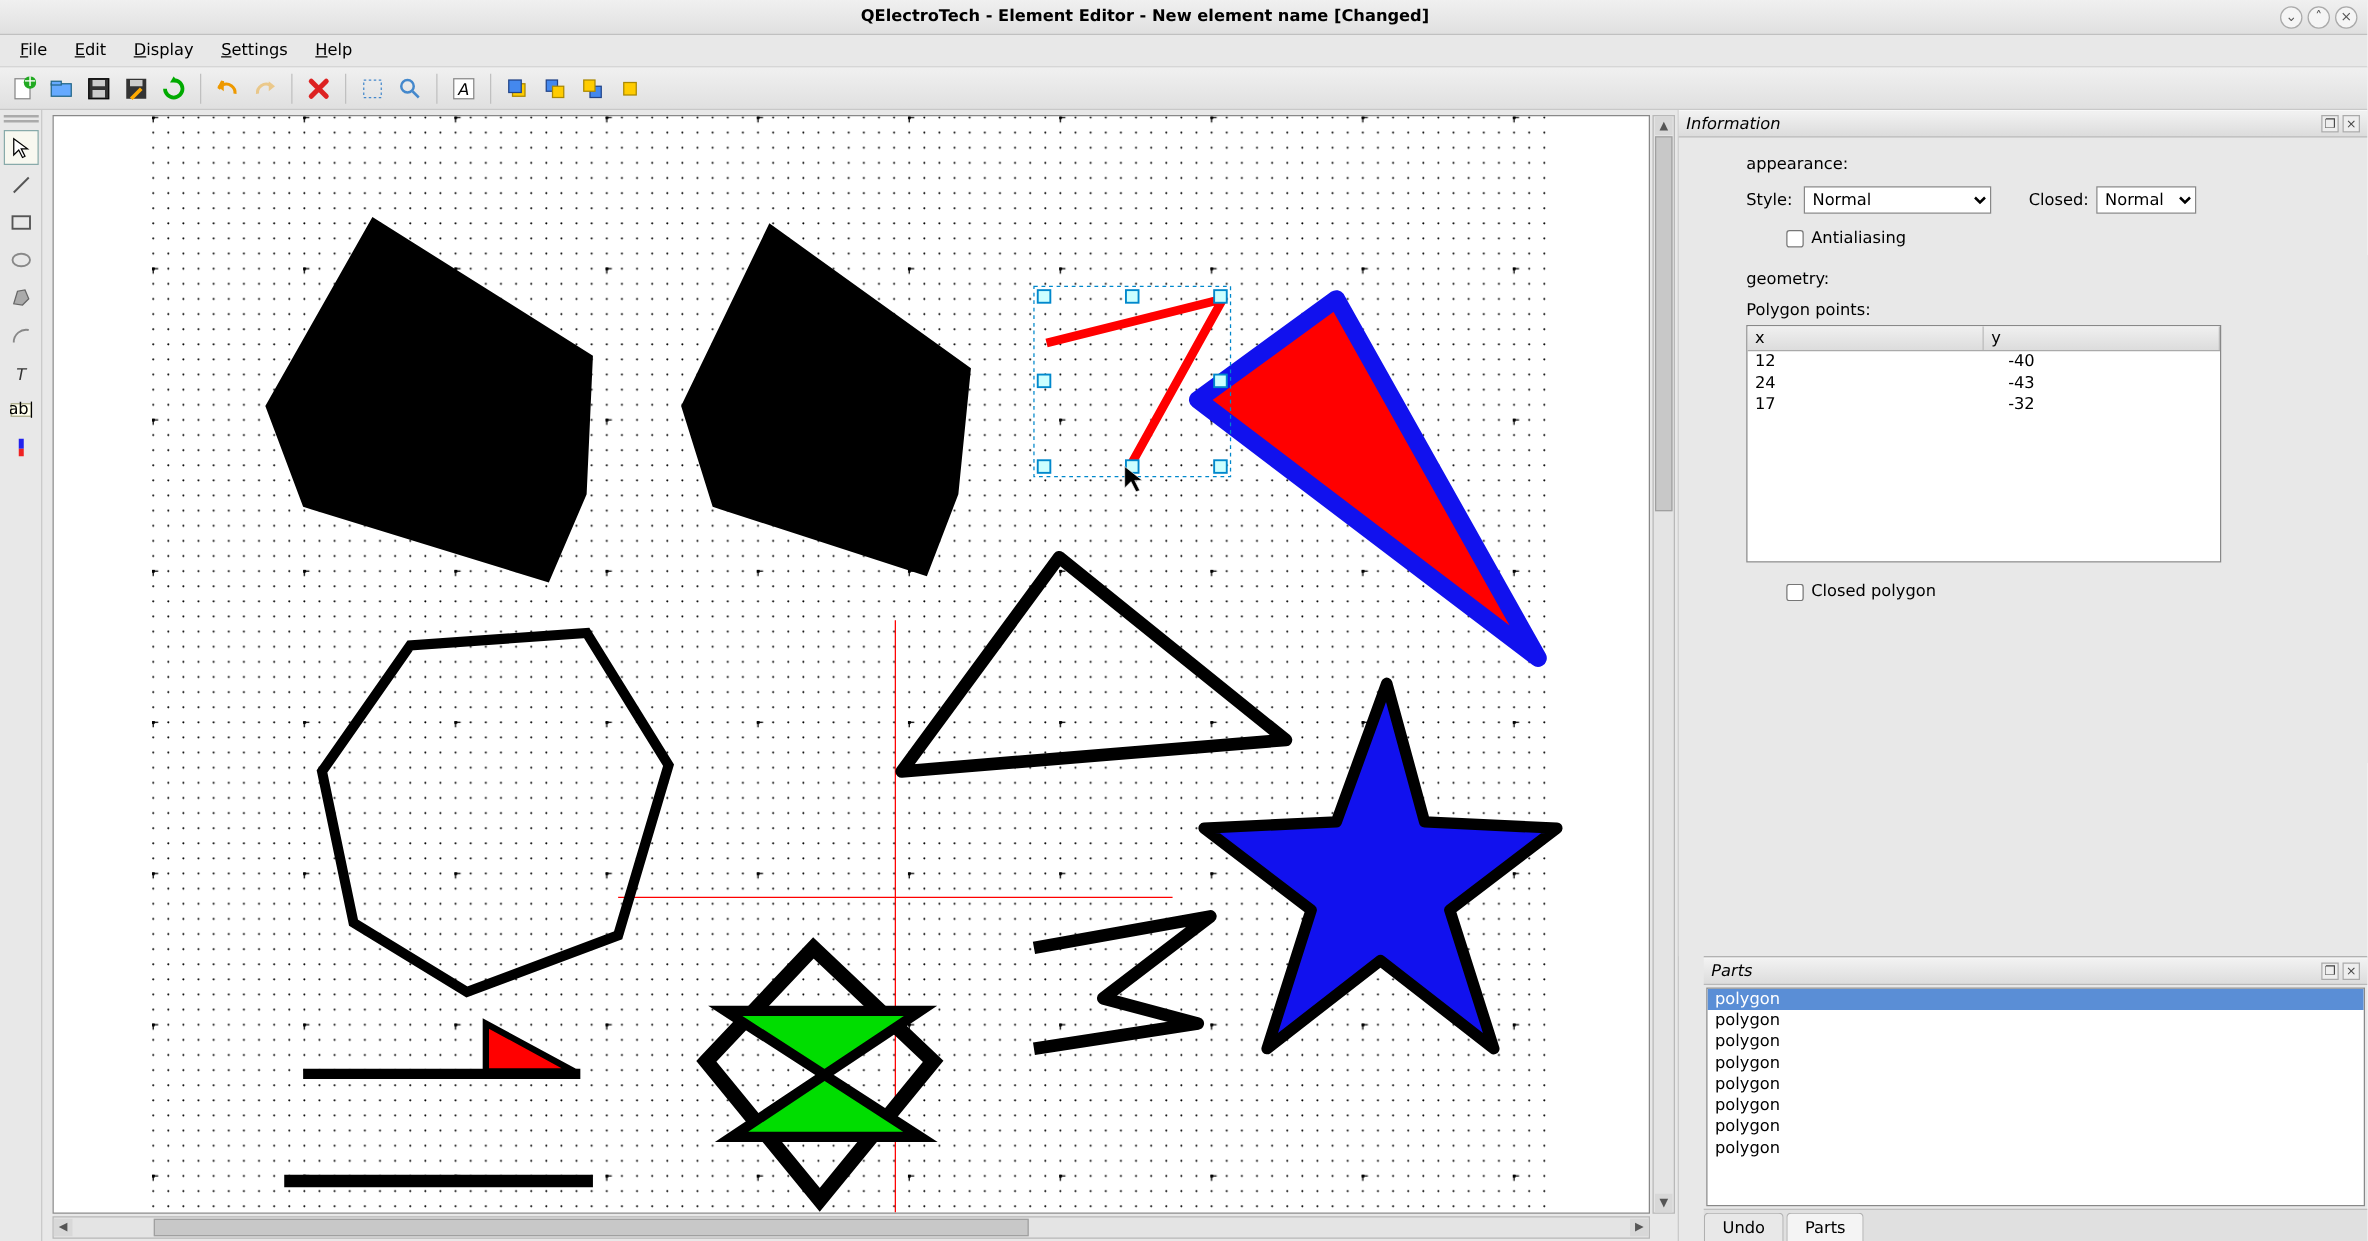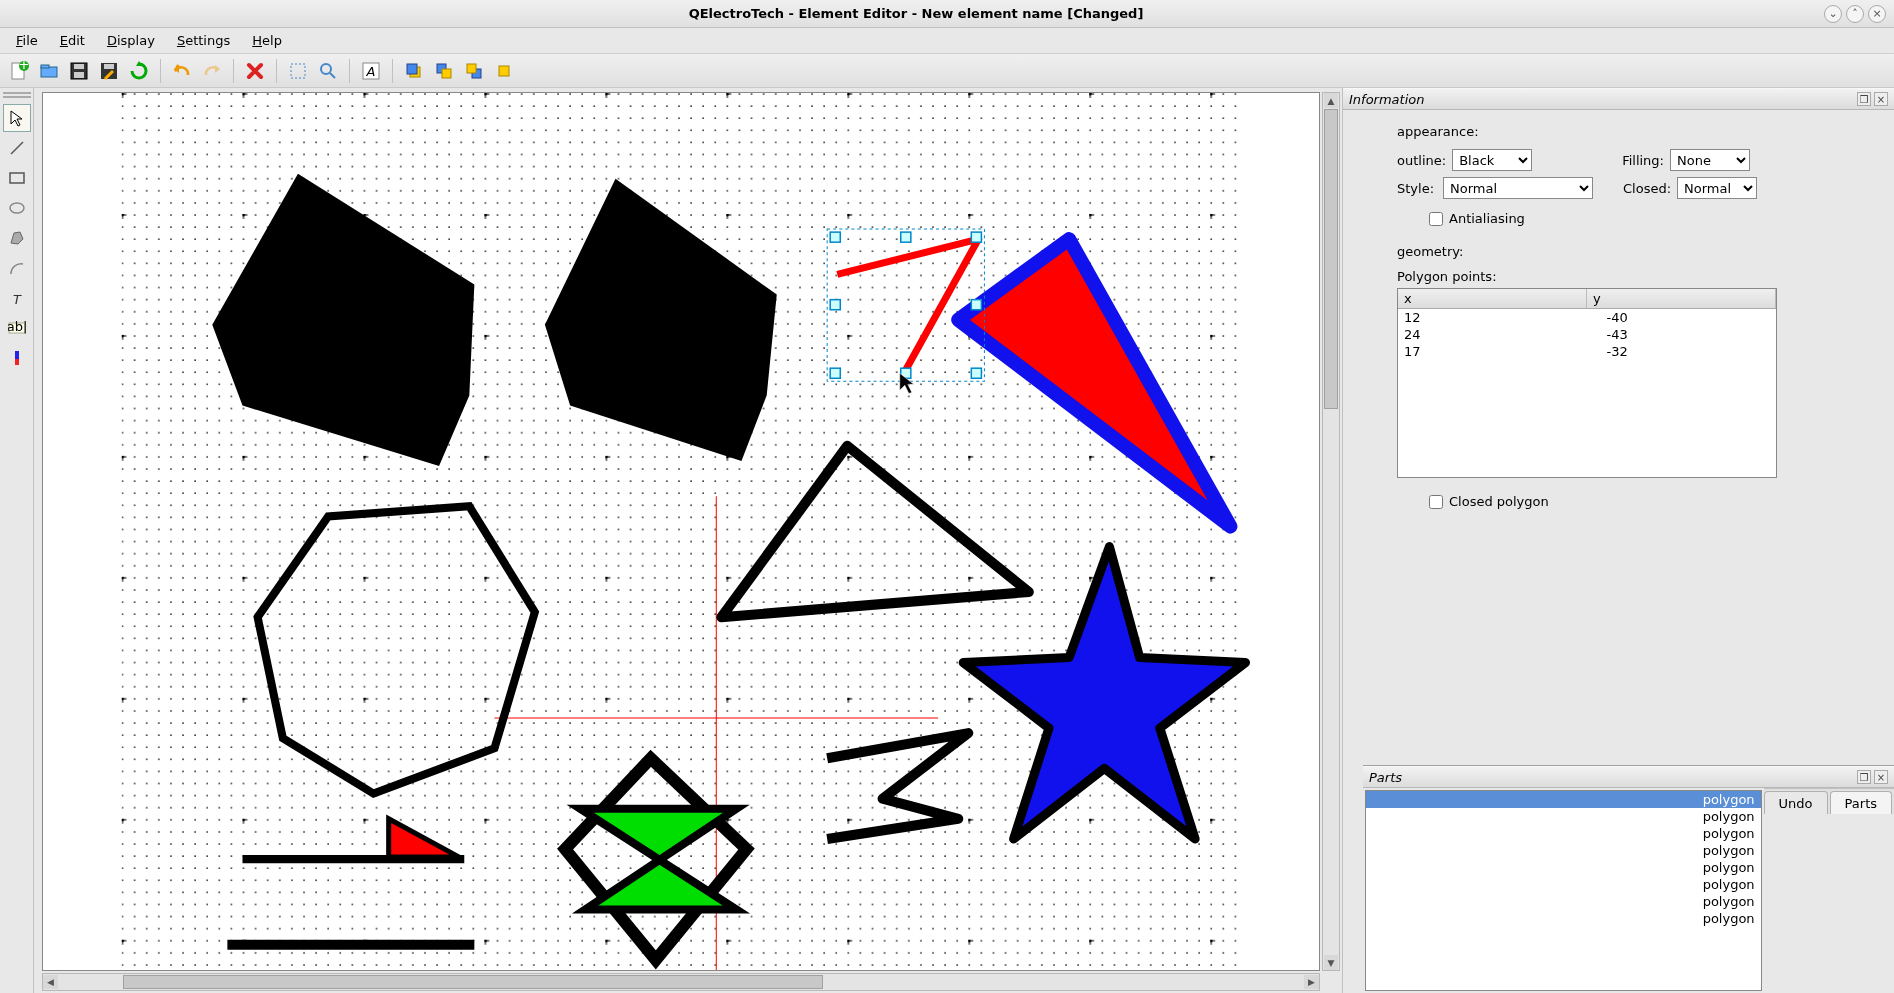--- a/index.html
+++ b/index.html
@@ -57,21 +57,21 @@
 select { background: #fff; border: 1px solid #888; height: 22px; padding: 0 2px; font-size: 13px; }
 .chk { display: inline-flex; align-items: center; gap: 6px; margin: 6px 0 14px 0; padding-left: 32px; }
 .chk input { width: 14px; height: 14px; }
 
 .points-table { border: 1px solid #888; background: #fff; width: 380px; height: 190px; overflow: auto; }
 .points-table .hdr { display: flex; background: linear-gradient(#f0f0f0,#dcdcdc); border-bottom: 1px solid #aaa; }
 .points-table .hdr div { flex: 1; padding: 2px 6px; border-right: 1px solid #bbb; }
 .points-table .row { display: flex; gap: 27px; }
 .points-table .row div { flex: 1; padding: 1px 6px; }
 
-.parts-body { flex: 1; display: flex; flex-direction: row; min-height:0;text-align:right;}
+.parts-body { flex: 1; display: flex; flex-direction: column; min-height:0;}
 .parts-list { flex: 1; background: #fff; border: 1px solid #888; margin: 2px; overflow-y: scroll; }
 .parts-list .item { padding: 1px 6px; }
 .parts-list .item.sel { background: #5a8ed6; color: #fff; }
 .parts-tabs { display: flex; height: 26px; background:#e0e0e0; border-top:1px solid #c0c0c0;}
 .parts-tabs .tab { padding: 4px 14px; border: 1px solid #b0b0b0; border-bottom: none; background: #e8e8e8; margin-right: 2px; margin-top:2px; border-radius: 4px 4px 0 0;}
 .parts-tabs .tab.active { background: #f4f4f4; }
 
 
 svg { display: block; }
 </style>
@@ -322,30 +322,20 @@
 
     <div class="panel info-panel">
       <div class="panel-header">
         <span>Information</span>
         <span class="spacer"></span>
         <span class="pbtn">❐</span>
         <span class="pbtn">×</span>
       </div>
       <div class="panel-body">
         <div class="section-title" style="margin-left:40px">appearance:</div>
-        <div class="form-grid">
-          <div class="form-col">
-            <label>outline:</label>
-            <select style="width:80px"><option>Black</option></select>
-          </div>
-          <div class="form-col" style="margin-left:60px">
-            <label>Filling:</label>
-            <select style="width:80px"><option>None</option></select>
-          </div>
-        </div>
         <div class="form-grid">
           <div class="form-col">
             <label style="width:40px">Style:</label>
             <select style="width:150px"><option>Normal</option></select>
           </div>
           <div class="form-col">
             <label>Closed:</label>
             <select style="width:80px"><option>Normal</option></select>
           </div>
         </div>

